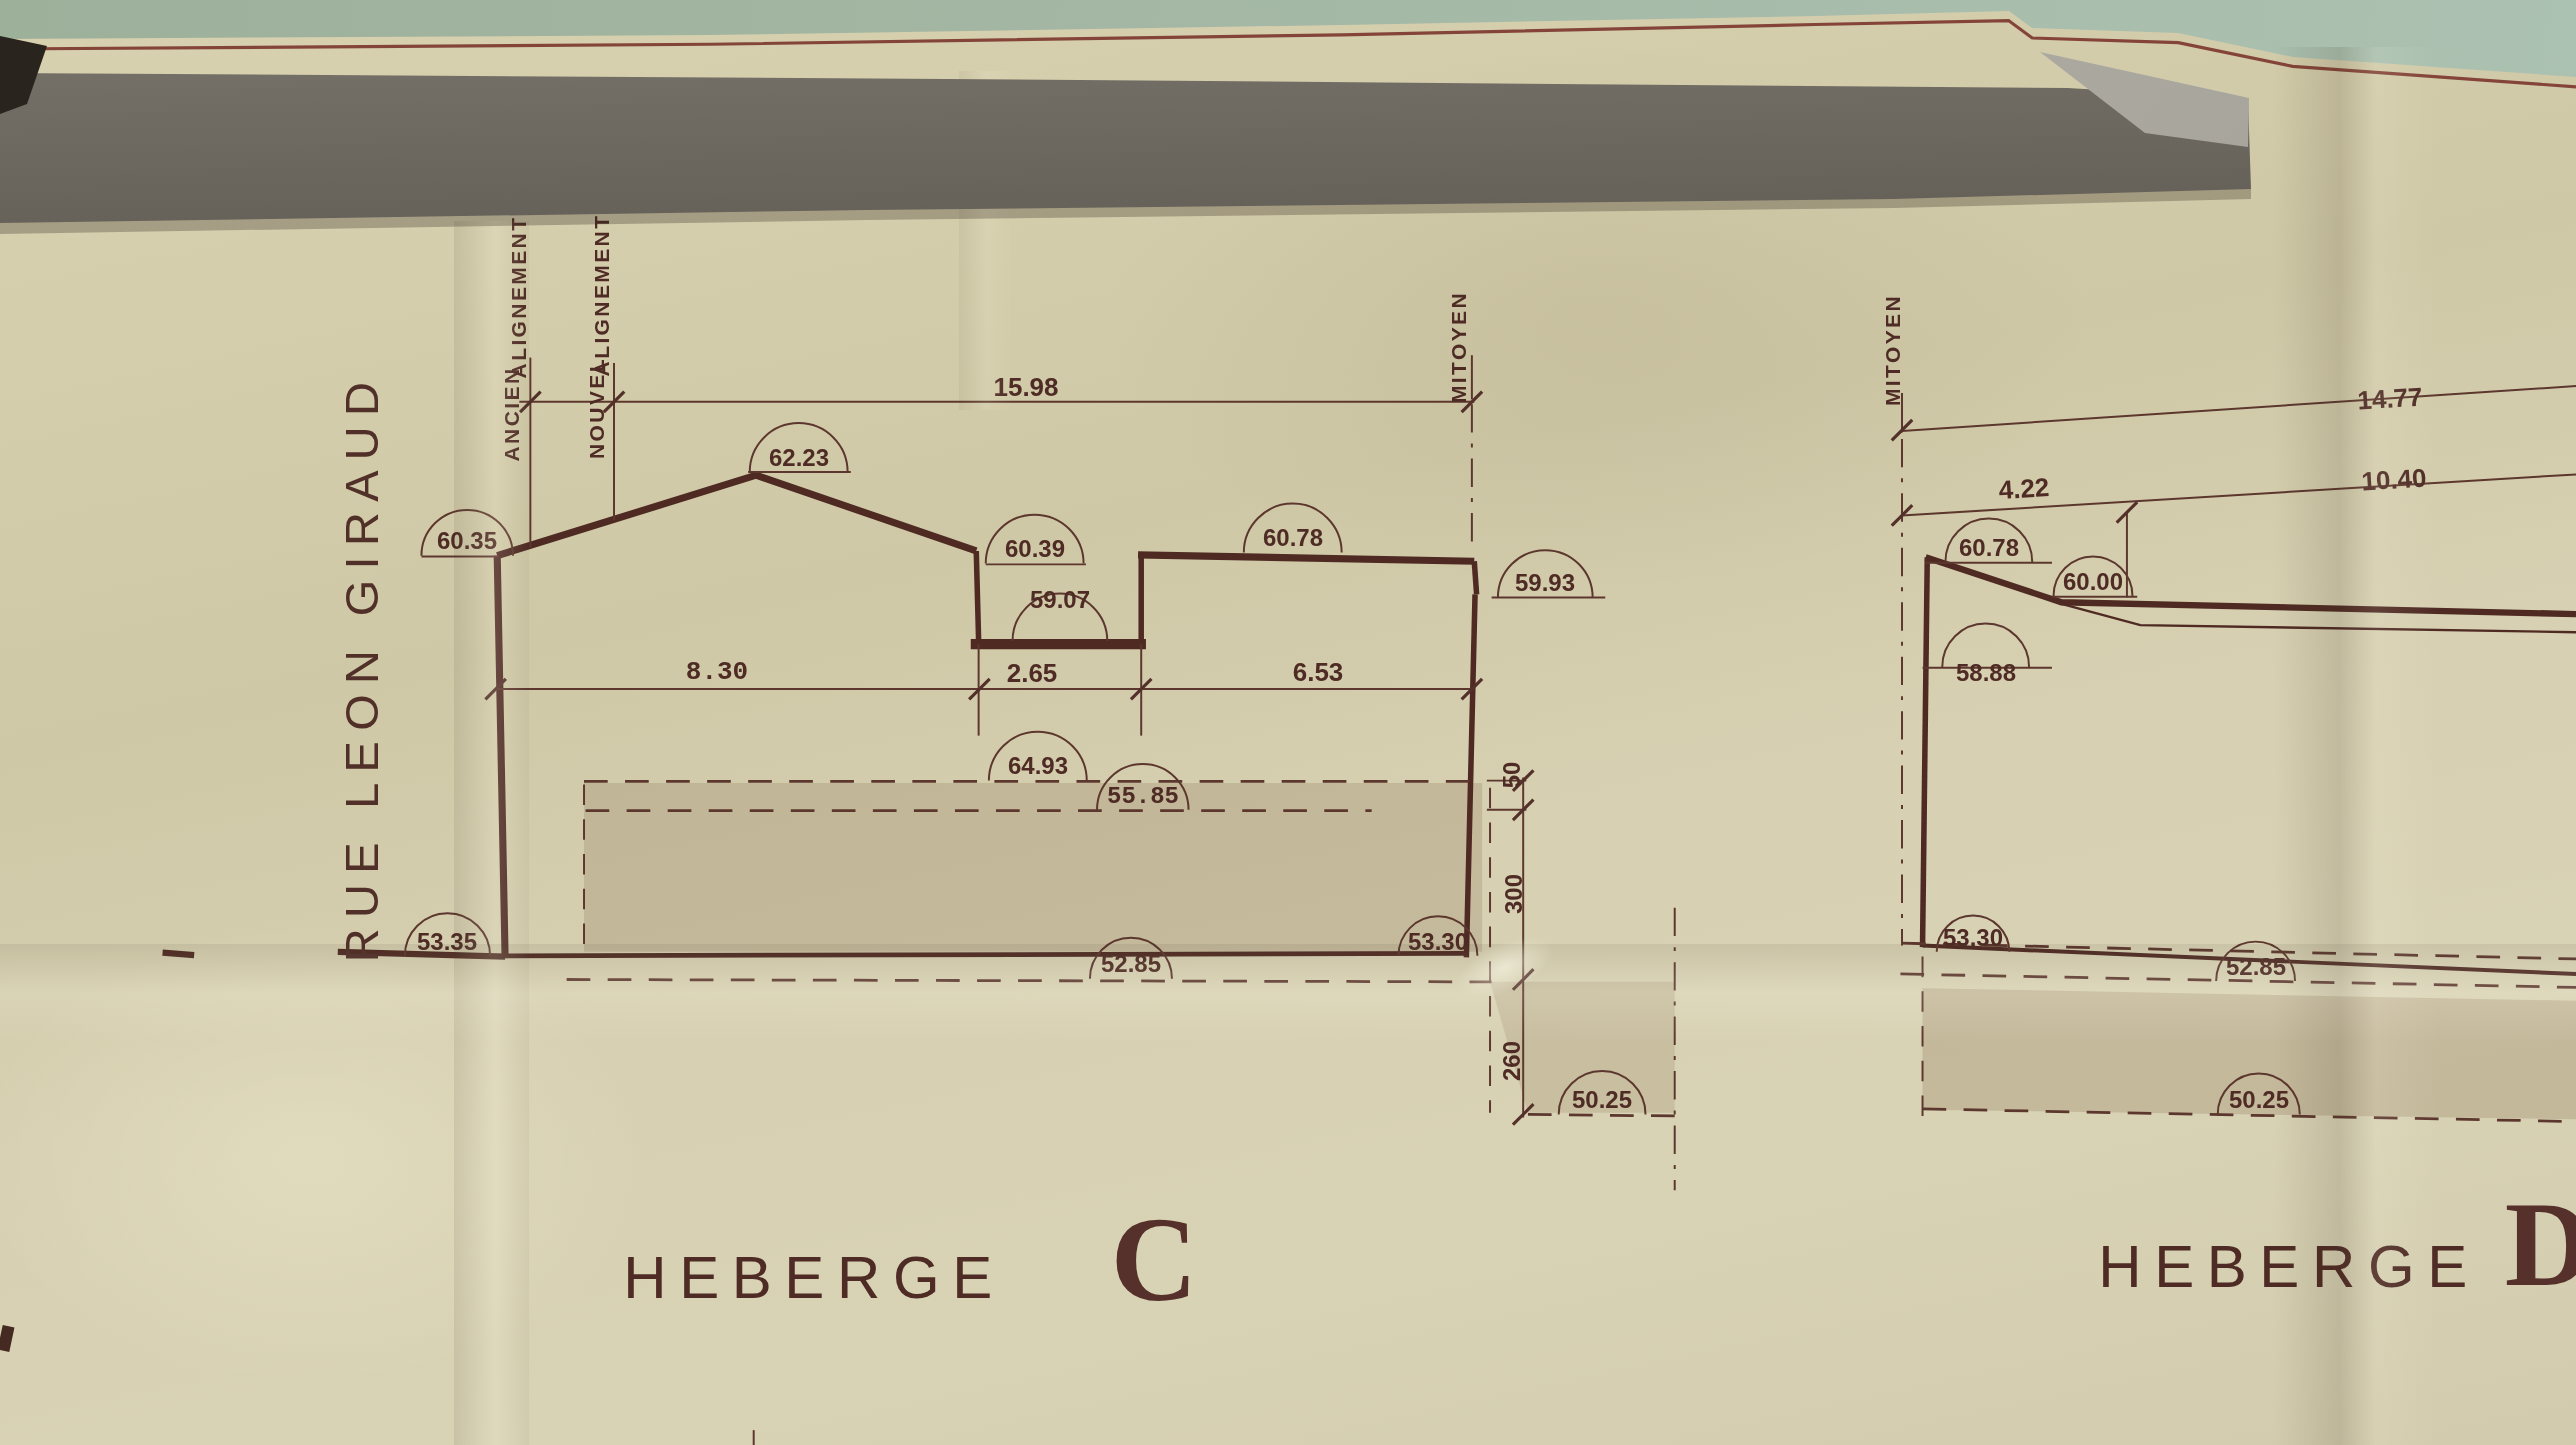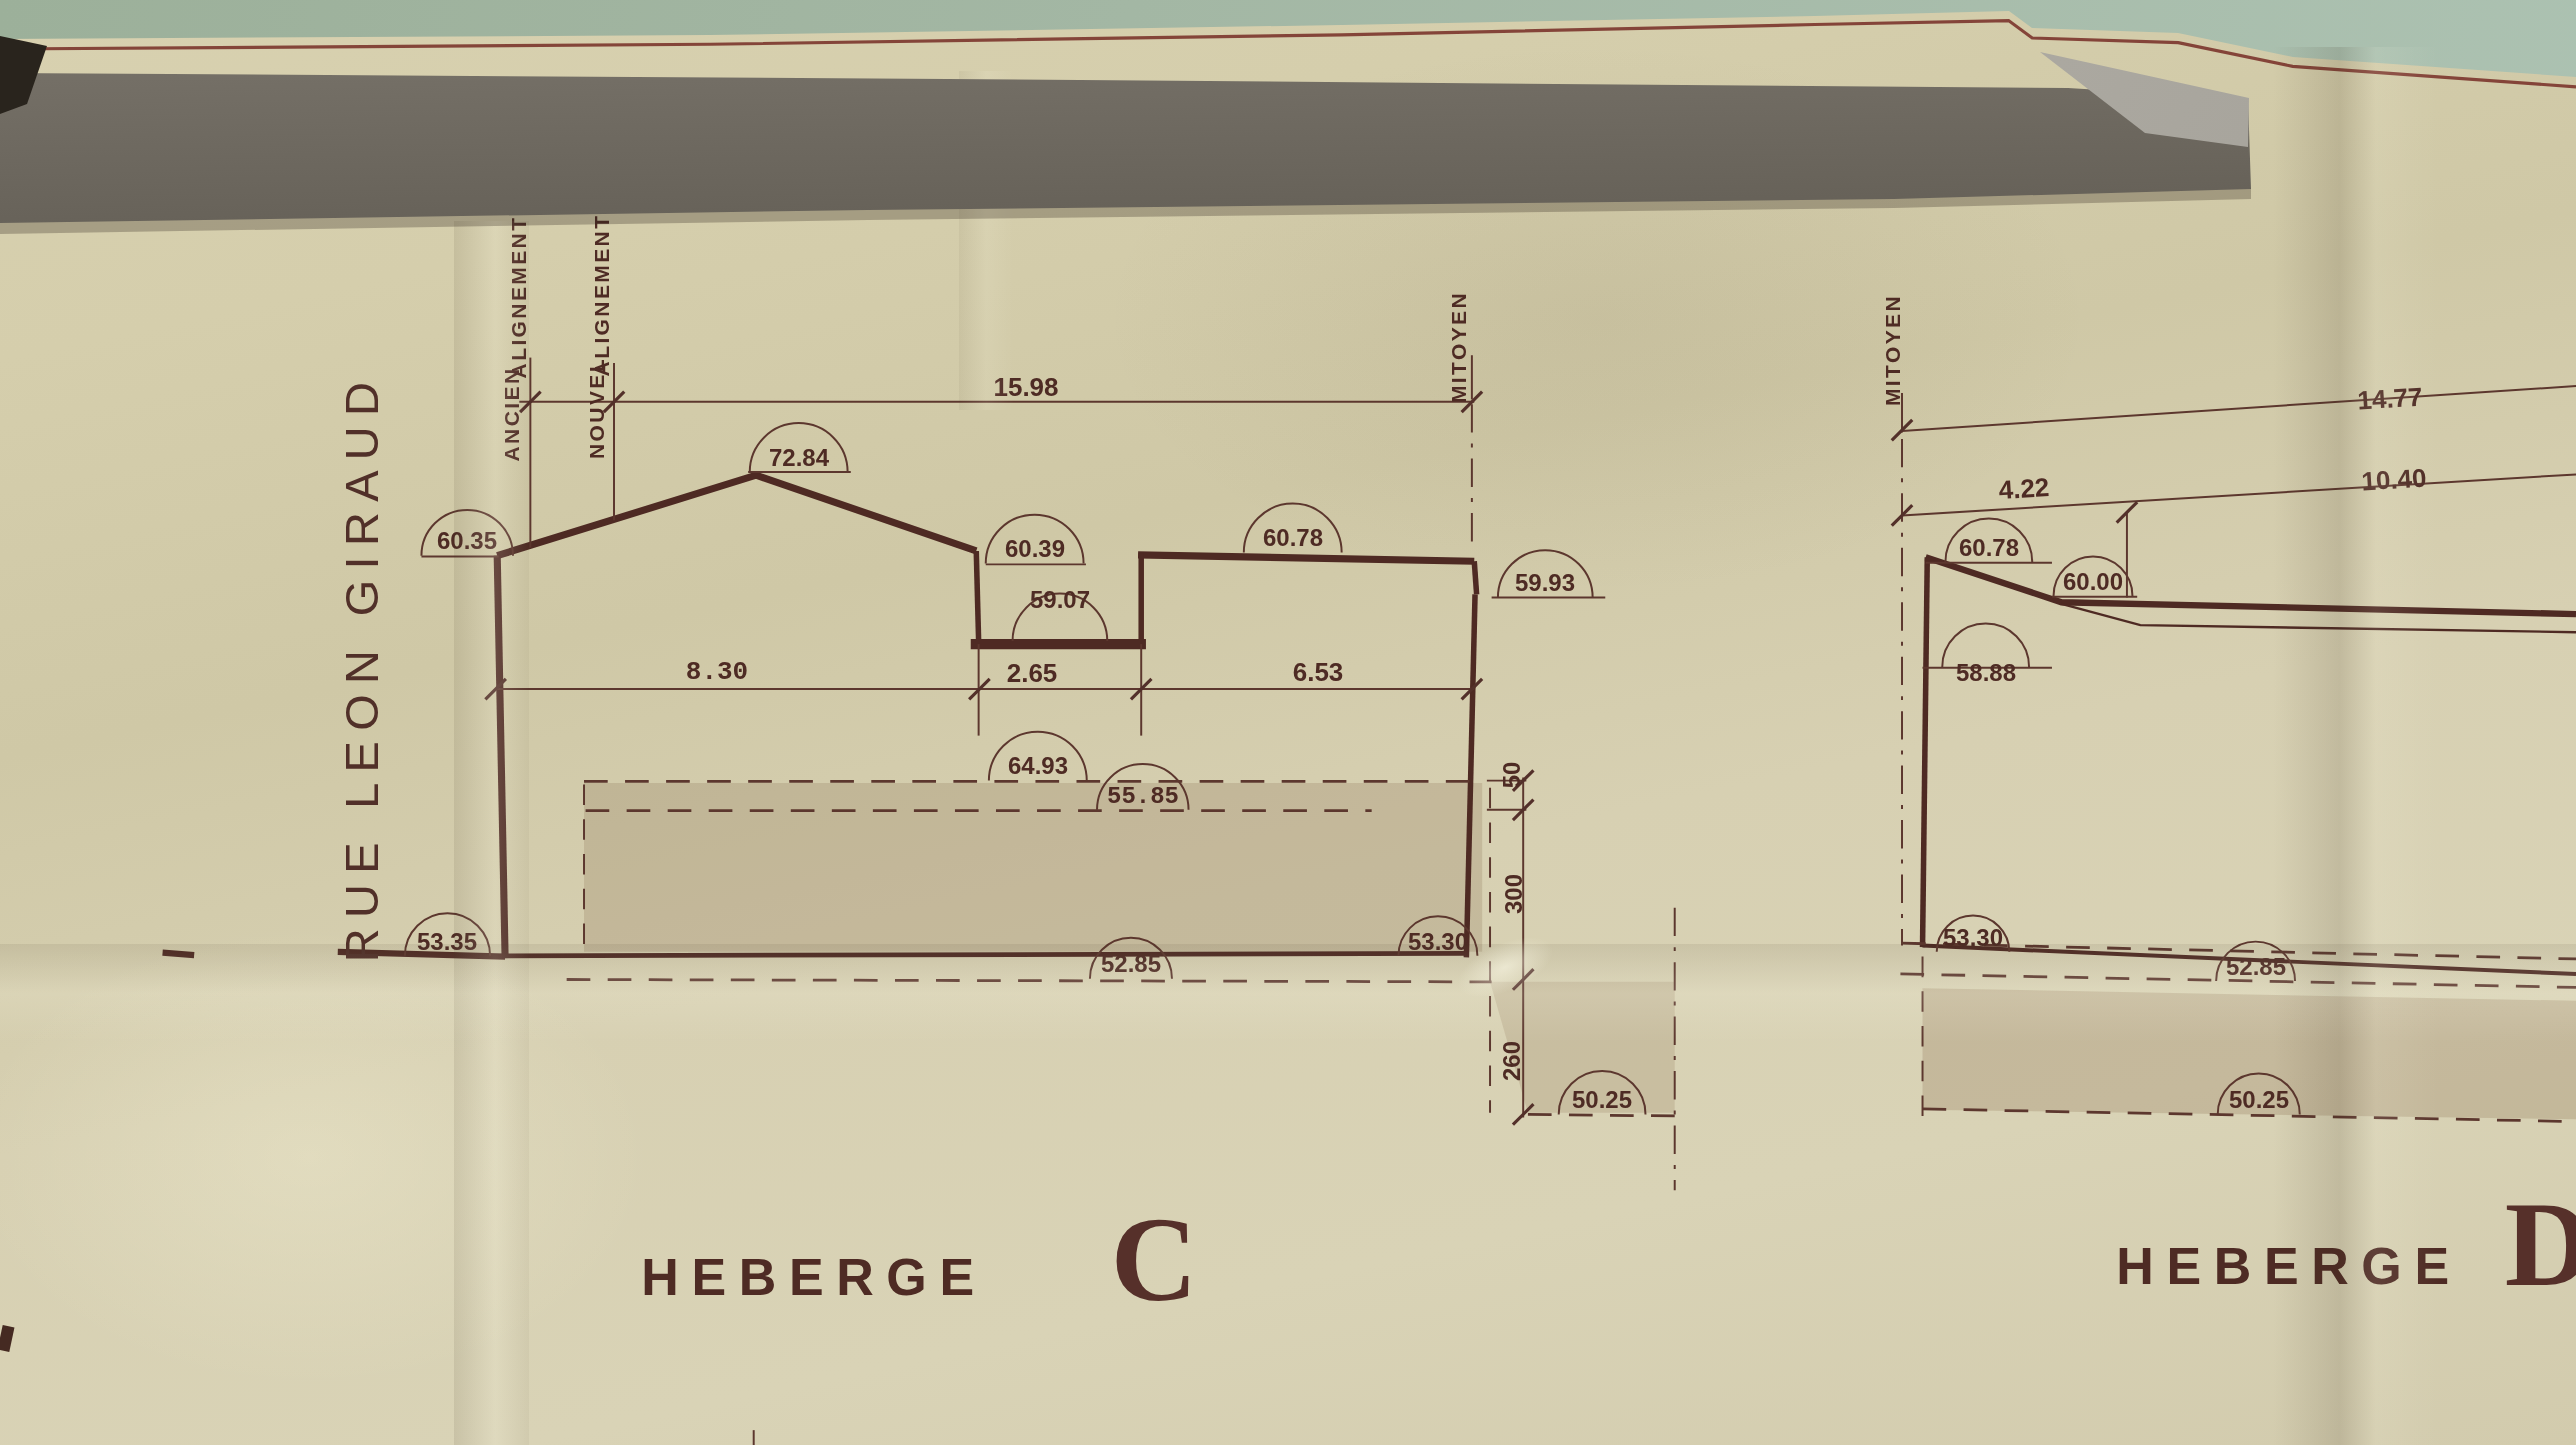--- a/index.html
+++ b/index.html
@@ -12,21 +12,21 @@
            radial-gradient(489px 331px at 12% 80%, rgba(255,252,226,.25), transparent 70%),
            radial-gradient(710px 395px at 62% 22%, rgba(90,75,50,.08), transparent 70%),
            linear-gradient(168deg,#d8d1b0 0%,#d5ceac 18%,#cfc8a6 38%,#d7d0b2 58%,#d9d3b6 78%,#d2cbad 100%);}
   svg.draw{position:absolute;left:0;top:0;}
   .lbl{position:absolute;transform:translate(-50%,-50%);white-space:nowrap;color:#4e2b24;font-weight:600;}
   .rot{transform:translate(-50%,-50%) rotate(-90deg);}
   .num{font-size:24px;}
   .dim{font-size:26px;}
   .vlab{font-size:21px;letter-spacing:2.4px;font-weight:600;}
   .street{font-size:47px;letter-spacing:10.3px;font-weight:500;color:#513029;}
-  .title{font-size:52px;letter-spacing:12.6px;font-weight:700;}
+  .title{font-size:60px;letter-spacing:12.6px;font-weight:400;}
   .stencil{font-family:"Liberation Serif",serif;font-size:120px;font-weight:700;letter-spacing:0;color:#56302a;}
   .r35{transform:translate(-50%,-50%) rotate(-3.5deg);}
   .fold{position:absolute;pointer-events:none;}
   .fv1{left:454px;top:221px;width:75px;height:1225px;background:linear-gradient(90deg,rgba(60,48,30,.10),rgba(255,253,235,.15) 55%,rgba(60,48,30,.05));}
   .fv2{left:2273px;top:47px;width:166px;height:1398px;background:linear-gradient(90deg,transparent,rgba(60,48,30,.14) 40%,rgba(255,253,235,.10) 62%,transparent);}
   .fh1{left:0;top:944px;width:2576px;height:99px;background:linear-gradient(180deg,rgba(60,48,30,.09),rgba(255,253,235,.15) 50%,transparent);}
   .fv3{left:959px;top:71px;width:55px;height:339px;background:linear-gradient(90deg,rgba(60,48,30,.06),rgba(255,253,235,.10),transparent);}
   .wrk{left:1443px;top:906px;width:138px;height:99px;background:radial-gradient(71px 33px at 42% 58%,rgba(255,253,235,.55),transparent 72%);transform:rotate(-24deg);}
   #tape{position:absolute;left:0;top:0;width:2576px;height:1446px;pointer-events:none;
         clip-path:polygon(0px 73px,947px 79px,2068px 88px,2248px 99px,2251px 189px,1894px 199px,868px 210px,0px 223px);
@@ -187,21 +187,21 @@
 
   <div class="lbl dim" style="left:1026px;top:387px;">15.98</div>
   <div class="lbl dim" style="left:717px;top:672px;font-family:Liberation Mono, monospace;">8.30</div>
   <div class="lbl dim" style="left:1032px;top:673px;">2.65</div>
   <div class="lbl dim" style="left:1318px;top:672px;">6.53</div>
   <div class="lbl rot num" style="left:1512px;top:775px;">50</div>
   <div class="lbl rot num" style="left:1514px;top:894px;">300</div>
   <div class="lbl rot num" style="left:1512px;top:1061px;">260</div>
 
   <div class="lbl num" style="left:467px;top:541px;">60.35</div>
-  <div class="lbl num" style="left:799px;top:458px;">72.84</div>
+  <div class="lbl num" style="left:799px;top:458px;">62.23</div>
   <div class="lbl num" style="left:1035px;top:549px;">60.39</div>
   <div class="lbl num" style="left:1060px;top:600px;">59.07</div>
   <div class="lbl num" style="left:1293px;top:538px;">60.78</div>
   <div class="lbl num" style="left:1545px;top:583px;">59.93</div>
   <div class="lbl num" style="left:1038px;top:766px;">64.93</div>
   <div class="lbl num" style="left:1143px;top:796px;font-family:Liberation Mono, monospace;">55.85</div>
   <div class="lbl num" style="left:447px;top:942px;">53.35</div>
   <div class="lbl num" style="left:1131px;top:964px;">52.85</div>
   <div class="lbl num" style="left:1438px;top:942px;">53.30</div>
   <div class="lbl num" style="left:1602px;top:1100px;">50.25</div>

